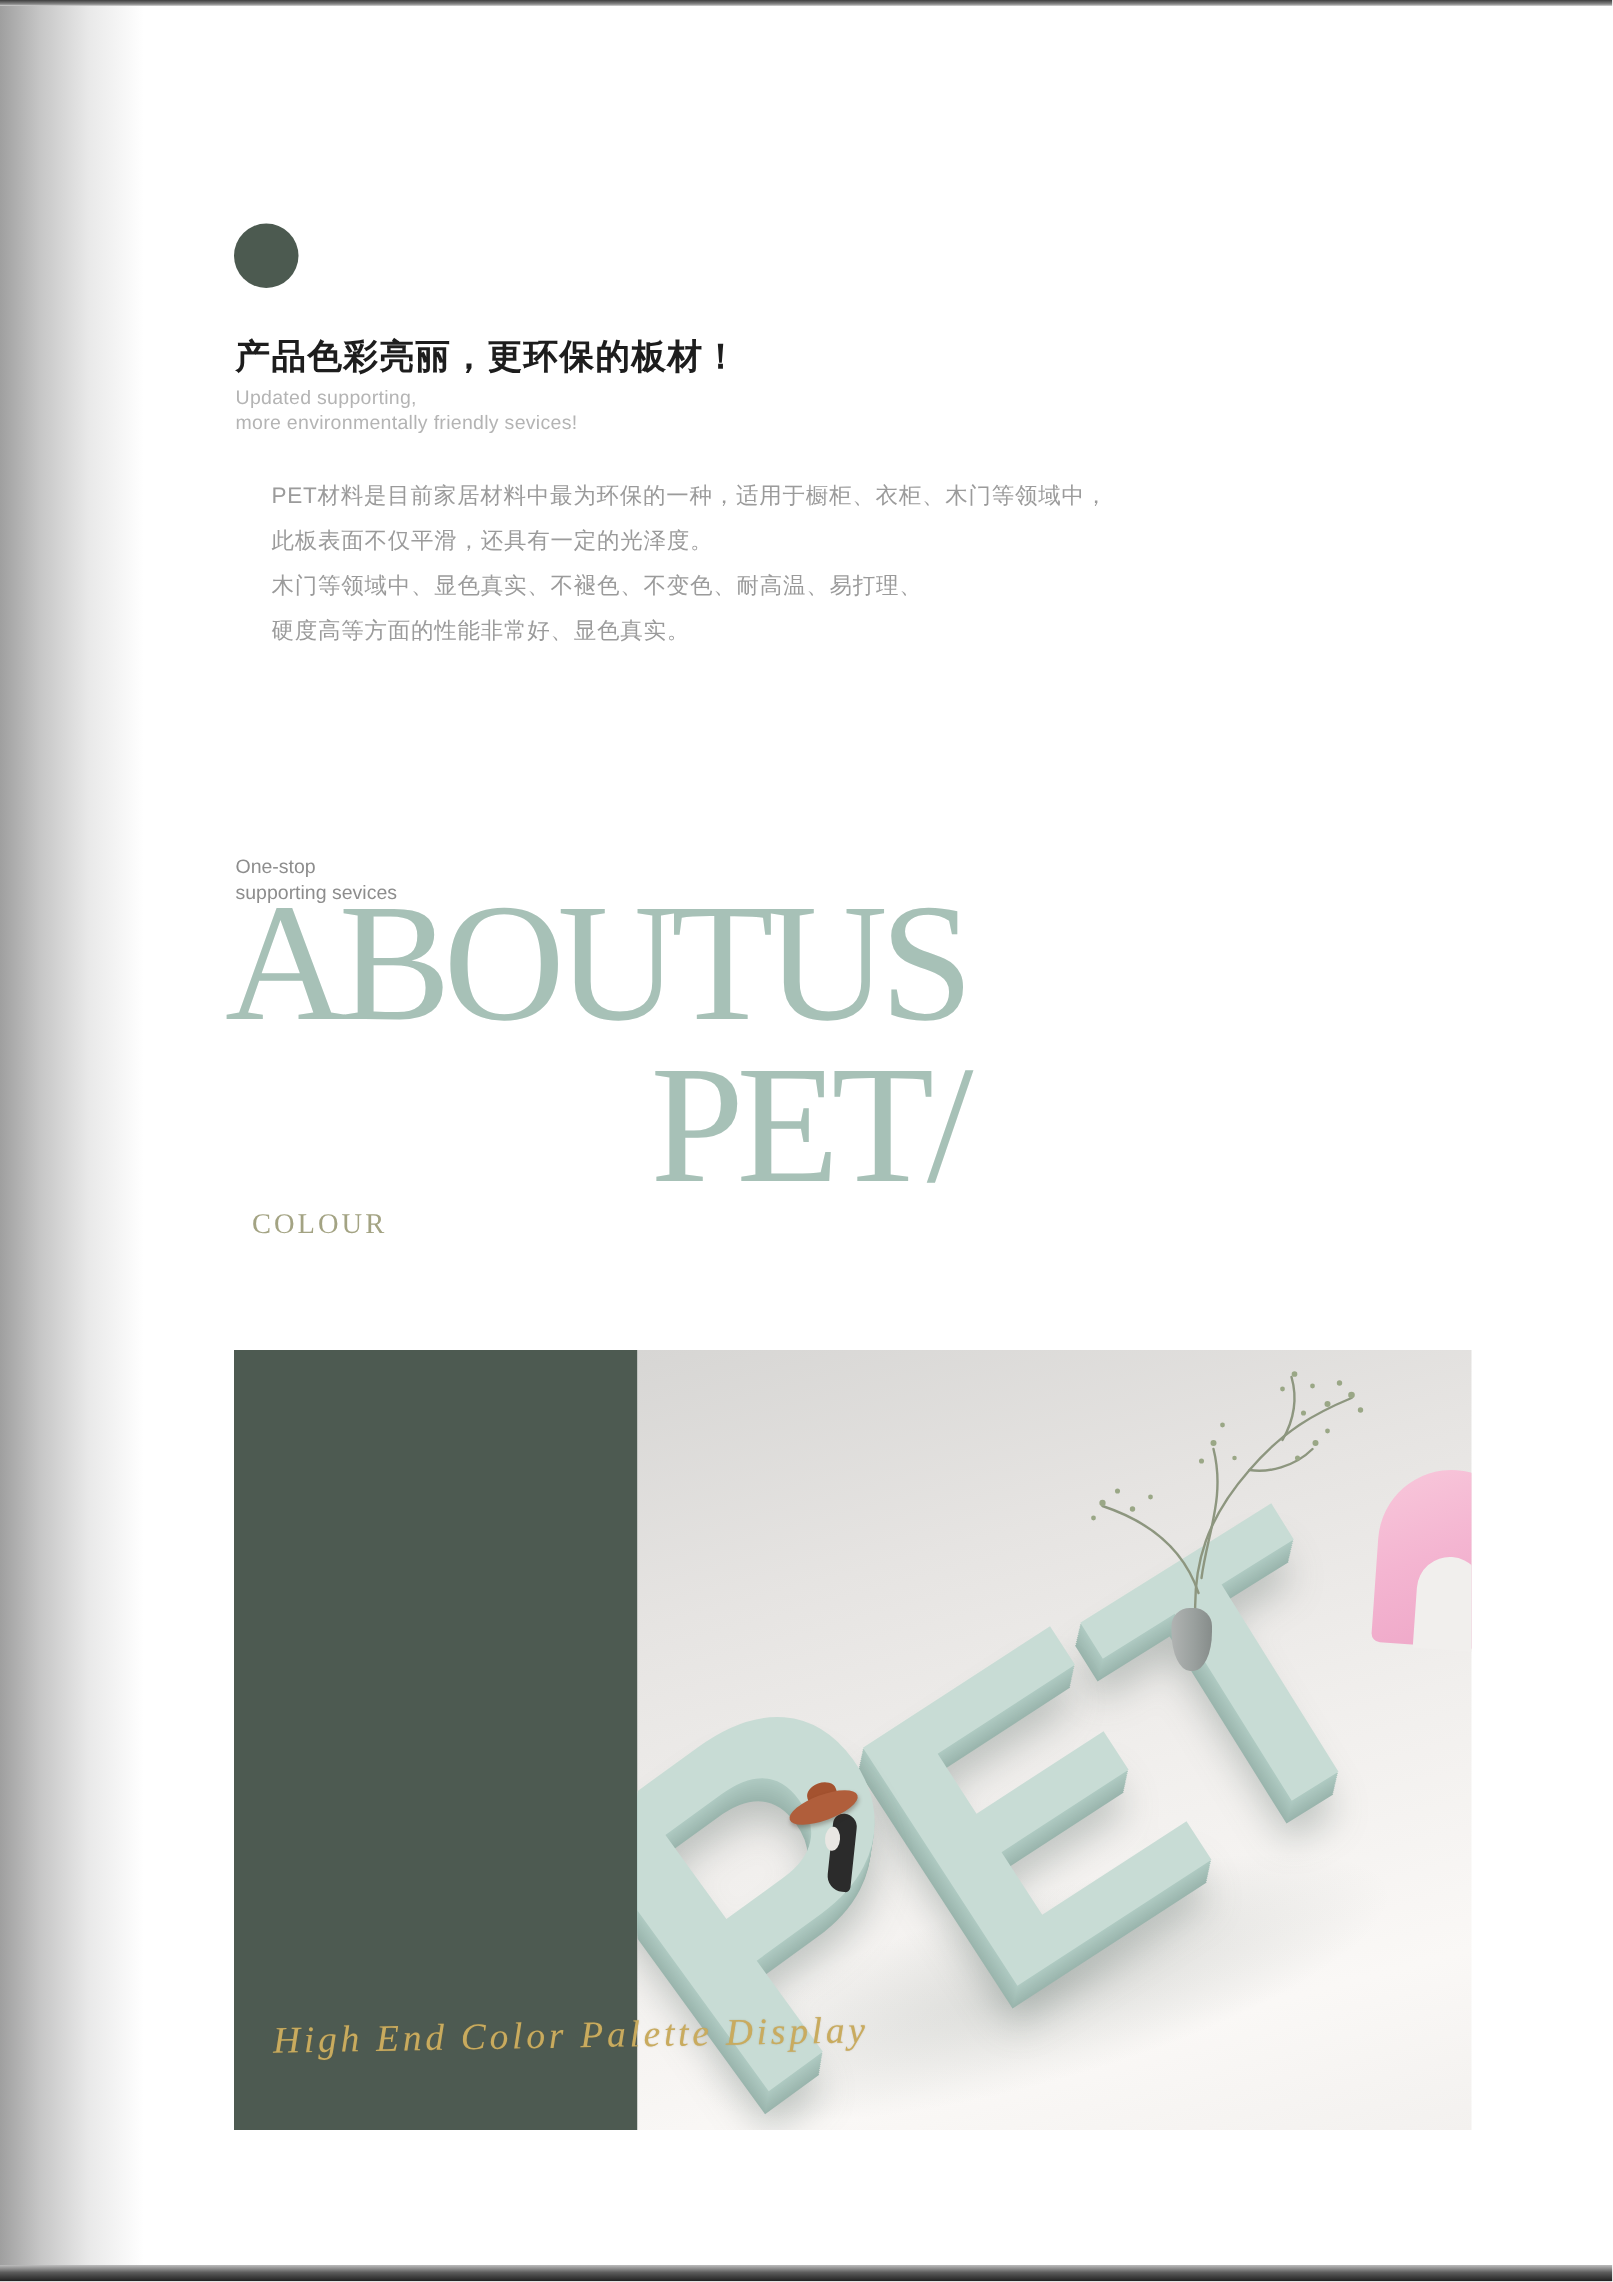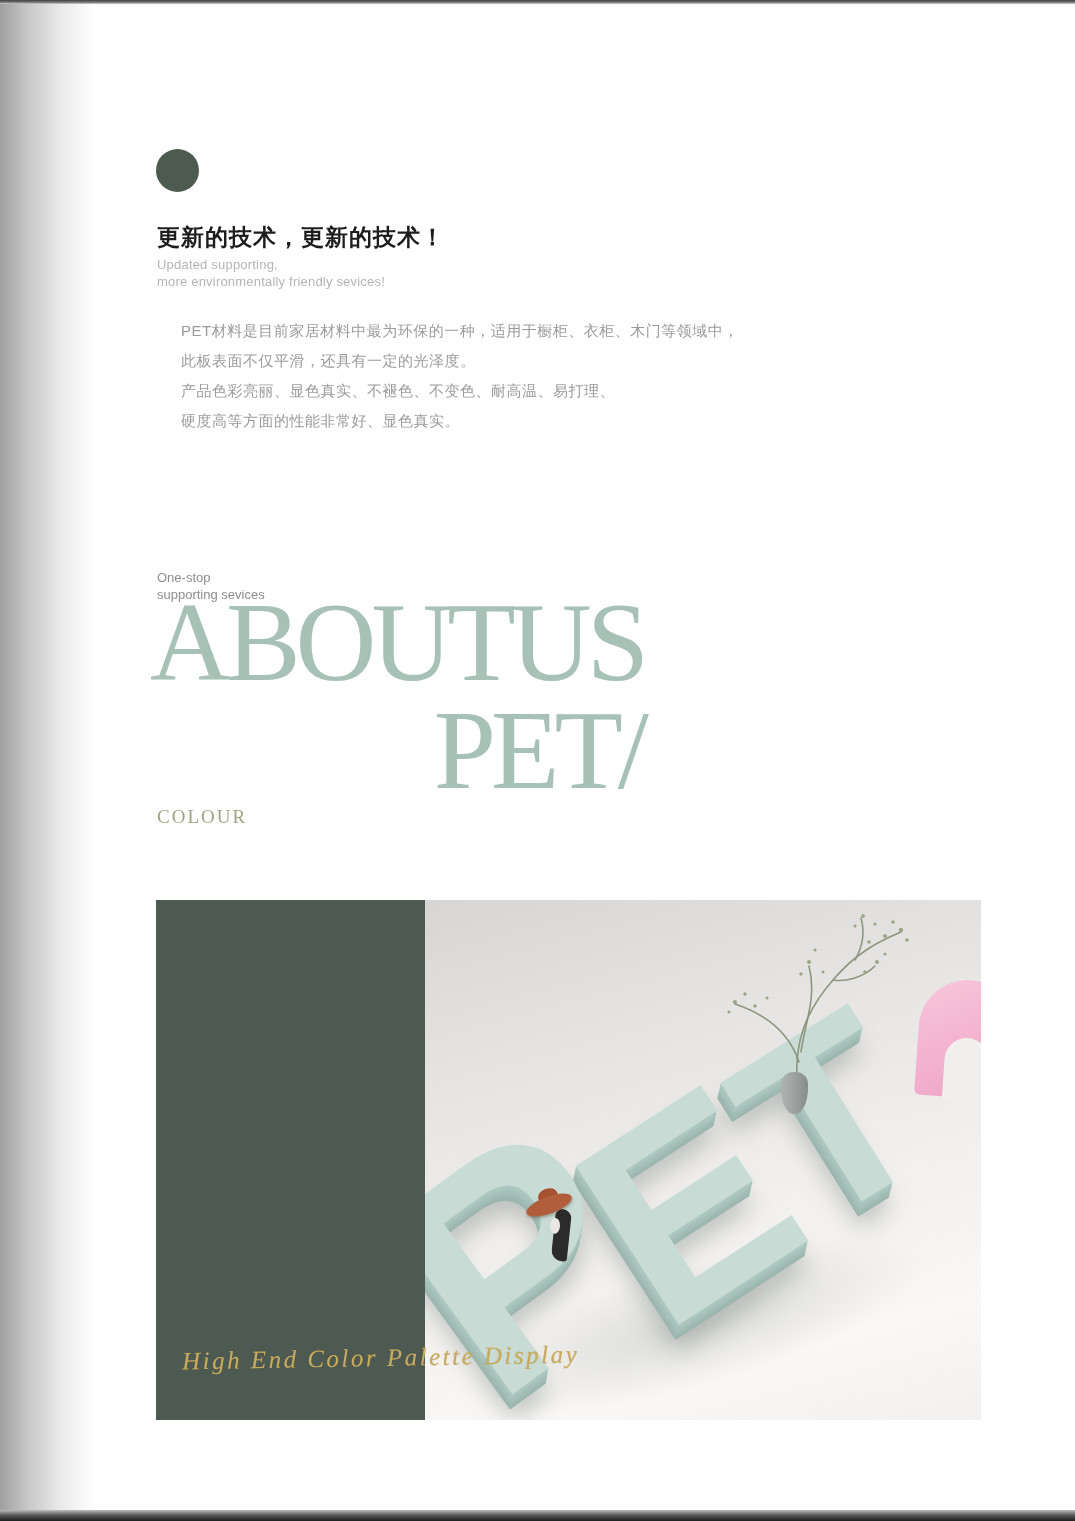--- a/index.html
+++ b/index.html
@@ -43,21 +43,21 @@
     margin-top:16px;
   }
   .big-title {
     position:absolute; left:150px; top:588px;
     font-family:"Liberation Serif","DejaVu Serif",serif;
     font-size:112px; line-height:108px; letter-spacing:-5px; color:#a7c1b7;
     font-weight:400;
     text-align:right;
   }
   .colour-label {
-    position:absolute; left:157px; top:806px;
+    position:absolute; left:168px; top:806px;
     font-family:"Liberation Serif","DejaVu Serif",serif;
     font-size:19px; letter-spacing:2px; color:#a3a383;
   }
   
   .showcase { position:absolute; left:156px; top:900px; width:825px; height:520px; }
   .green-panel {
     position:absolute; left:0; top:0; width:269px; height:520px; background:#4d5a51;
   }
   .photo {
     position:absolute; left:269px; top:0; width:556px; height:520px; overflow:hidden;
@@ -124,31 +124,31 @@
 </style>
 </head>
 <body>
 
 <div class="page">
   <div class="edge-left"></div>
   <div class="edge-top"></div>
 
   <div class="dot"></div>
 
-  <div class="heading-cn">更新的技术，更新的技术！</div>
+  <div class="heading-cn">产品色彩亮丽，更环保的板材！</div>
 
   <div class="subtitle-en">
     <div>Updated supporting,</div>
     <div>more environmentally friendly sevices!</div>
   </div>
 
   <div class="intro">
     <div>PET材料是目前家居材料中最为环保的一种，适用于橱柜、衣柜、木门等领域中，</div>
     <div>此板表面不仅平滑，还具有一定的光泽度。</div>
-    <div>产品色彩亮丽、显色真实、不褪色、不变色、耐高温、易打理、</div>
+    <div>木门等领域中、显色真实、不褪色、不变色、耐高温、易打理、</div>
     <div>硬度高等方面的性能非常好、显色真实。</div>
   </div>
 
   <div class="tagline">
     <div>One-stop</div>
     <div>supporting sevices</div>
   </div>
 
   <div class="big-title">
     <div>ABOUTUS</div>

